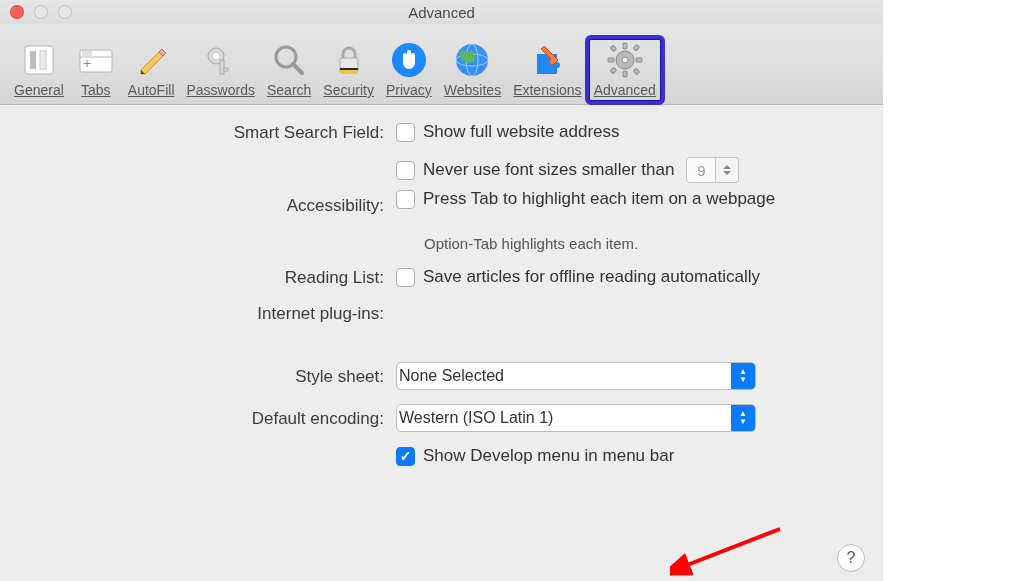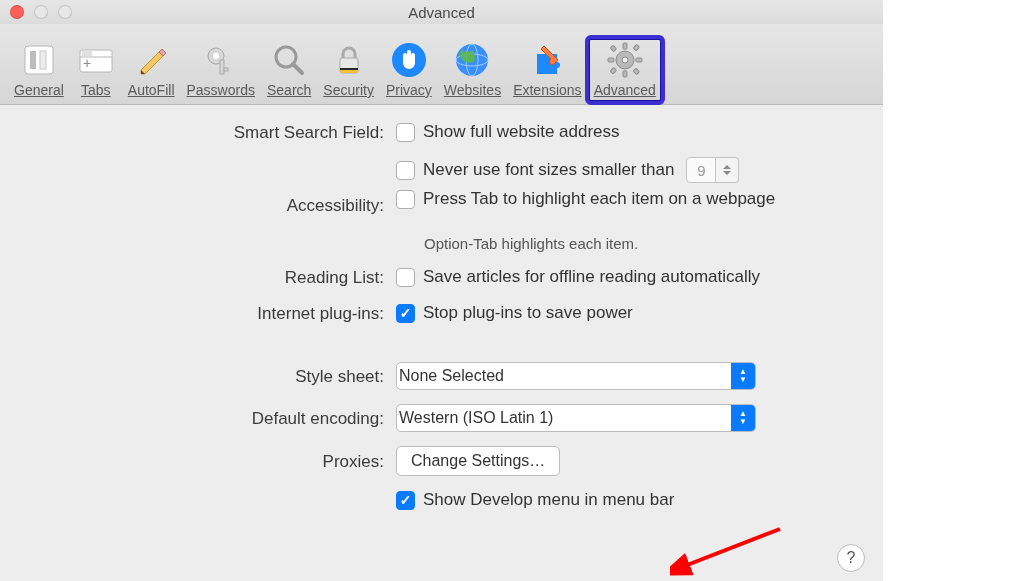--- a/index.html
+++ b/index.html
@@ -431,26 +431,20 @@
       <div class="value">
         <div class="checkline">
           <span class="checkbox"></span>
           <span>Save articles for offline reading automatically</span>
         </div>
       </div>
     </div>
 
     <div class="row">
       <div class="label">Internet plug-ins:</div>
-      <div class="value">
-        <div class="checkline">
-          <span class="checkbox checked"></span>
-          <span>Stop plug-ins to save power</span>
-        </div>
-      </div>
     </div>
 
     <div class="spacer-lg"></div>
 
     <div class="row">
       <div class="label">Style sheet:</div>
       <div class="value">
         <div class="popup">
           <span>None Selected</span>
           <span class="arrows">▲<br>▼</span>
@@ -461,28 +455,20 @@
     <div class="row">
       <div class="label">Default encoding:</div>
       <div class="value">
         <div class="popup">
           <span>Western (ISO Latin 1)</span>
           <span class="arrows">▲<br>▼</span>
         </div>
       </div>
     </div>
 
-    <div class="row">
-      <div class="label">Proxies:</div>
-      <div class="value">
-        <div class="push-button">
-          <span>Change Settings…</span>
-        </div>
-      </div>
-    </div>
 
     <div class="row" style="margin-top:8px;">
       <div class="label"></div>
       <div class="value">
         <div class="checkline">
           <span class="checkbox checked"></span>
           <span>Show Develop menu in menu bar</span>
         </div>
       </div>
     </div>

